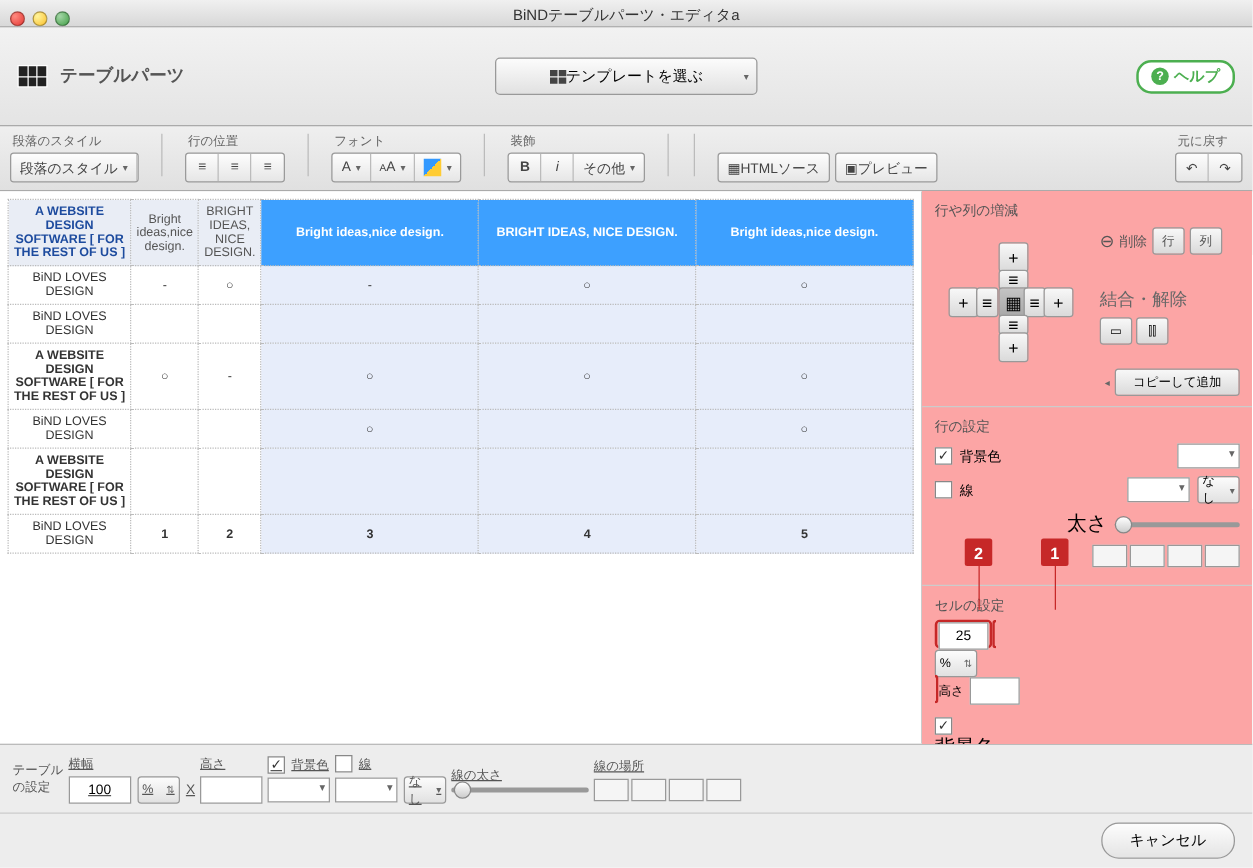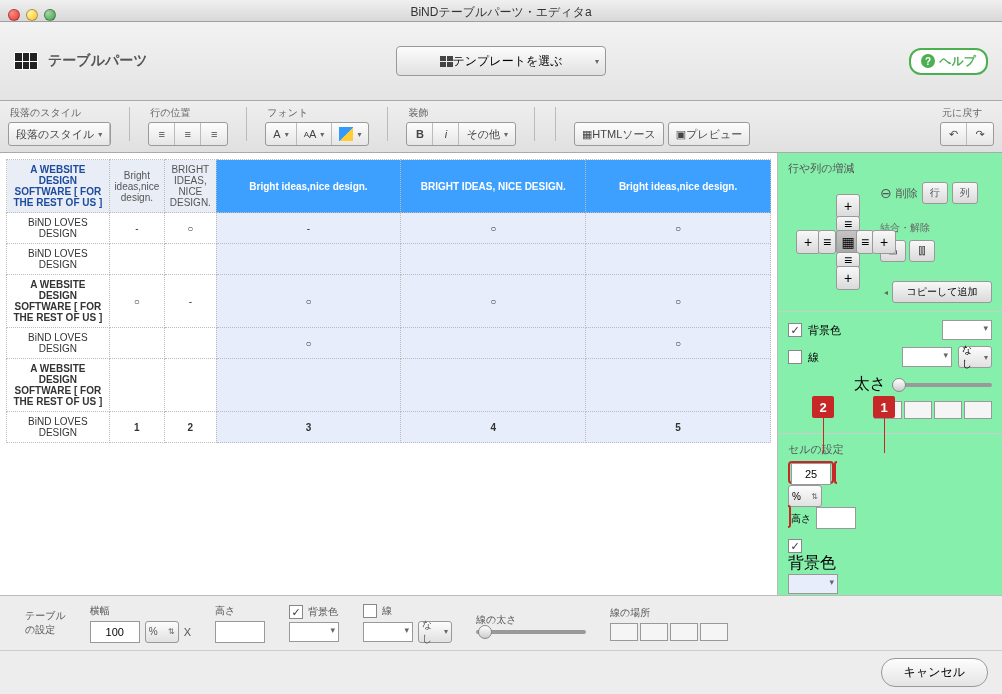--- a/index.html
+++ b/index.html
@@ -47,21 +47,21 @@
 .headA { text-align: left; width: 100px; }
 .selhdr { background: #3da0ff !important; color: #fff !important; }
 .selcell { background: #e7edfa; }
 .rowlbl { text-align: left; color: #1d4b9e; font-weight: bold; width: 100px; }
 .rowlbl2 { text-align: left; color: #444; width: 100px; }
 .hlA { color: #6ea2e6; }
 .hlB { color: #6ea2e6; }
 .hlC { color: #6ea2e6; }
 .num-g { color: #27ae60; font-weight: bold; }
 
-.sidepanel { width: 225px; border-left: 1px solid #bbb; background: #86efac; display: flex; flex-direction: column; overflow-y: auto; }
+.sidepanel { width: 265px; border-left: 1px solid #bbb; background: #fca5a5; display: flex; flex-direction: column; overflow-y: auto; }
 .panel-sec { border-bottom: 1px solid #ccc; padding: 8px 10px; }
 .panel-sec .plbl { font-size: 11px; color: #555; margin-bottom: 6px; }
 
 .cross { position: relative; width: 120px; height: 120px; margin: 0 auto; }
 .cross .cbtn { position: absolute; width: 24px; height: 24px; background: linear-gradient(#f8f8f8,#dadada); border: 1px solid #999; border-radius: 3px; display: flex; align-items: center; justify-content: center; font-size: 14px; cursor: pointer; }
 .cross .center { left: 48px; top: 48px; background: linear-gradient(#c4c4c4,#a8a8a8); }
 .cross .top { left: 48px; top: 12px; }
 .cross .topm { left: 48px; top: 34px; height: 16px; }
 .cross .bot { left: 48px; top: 84px; }
 .cross .botm { left: 48px; top: 70px; height: 16px; }
@@ -81,22 +81,22 @@
 .color-pick::after { content: "▾"; position: absolute; right: 3px; top: 2px; font-size: 9px; color: #666; }
 .mini-input { width: 40px; height: 22px; border: 1px solid #999; text-align: center; font-size: 11px; }
 .slider { width: 100px; height: 4px; background: #999; border-radius: 2px; position: relative; }
 .slider .thumb { position: absolute; left: 0; top: -5px; width: 14px; height: 14px; border-radius: 50%; background: linear-gradient(#fff,#ccc); border: 1px solid #888; }
 .seg4 { display: flex; gap: 2px; }
 .seg-b { width: 28px; height: 18px; border: 1px solid #999; background: #f5f5f5; position: relative; }
 
 .callout { position: absolute; width: 22px; height: 22px; background: #c62828; color: #fff; font-size: 13px; font-weight: bold; display: flex; align-items: center; justify-content: center; border-radius: 2px; }
 .callline { position: absolute; width: 1px; background: #c62828; }
 
-.bottombar { height: 55px; background: #ededed; border-top: 1px solid #bbb; display: flex; align-items: center; padding: 0 25px; gap: 24px; font-size: 11px; color: #555; }
-.bb-group { display: flex; flex-direction: column; gap: 3px; }
+.bottombar { height: 55px; background: #ededed; border-top: 1px solid #bbb; display: flex; align-items: center; padding: 0 10px; gap: 4px; font-size: 11px; color: #555; }
+.bb-group { display: flex; flex-direction: column; gap: 3px; text-decoration: underline; }
 .bb-row { display: flex; align-items: center; gap: 5px; }
 .bb-input { width: 50px; height: 22px; border: 1px solid #999; text-align: center; font-size: 11px; }
 .unit-sel { width: 34px; height: 22px; border: 1px solid #999; background: linear-gradient(#fcfcfc,#e1e1e1); display: flex; align-items: center; justify-content: space-between; padding: 0 3px; font-size: 10px; border-radius: 3px; }
 .bslider { width: 110px; height: 4px; background: #999; border-radius: 2px; position: relative; }
 .bslider .thumb { position: absolute; left: 2px; top: -5px; width: 14px; height: 14px; border-radius: 50%; background: linear-gradient(#fff,#ccc); border: 1px solid #888; }
 
 .footer { height: 44px; background: #ededed; border-top: 1px solid #ccc; display: flex; align-items: center; justify-content: flex-end; padding: 0 14px; gap: 10px; }
 .fbtn { padding: 5px 22px; border: 1px solid #999; border-radius: 14px; background: linear-gradient(#fdfdfd,#e4e4e4); font-size: 12px; cursor: pointer; }
 .fbtn.primary { border: 2px solid #27ae60; color: #27ae60; font-weight: bold; background: linear-gradient(#ffffff,#f1fdf4); padding: 5px 38px; }
 
@@ -292,34 +292,35 @@
             <div class="cbtn botm">≡</div>
             <div class="cbtn bot">+</div>
           </div>
           <div class="side-ctrl-col">
             <div class="del-area">
               <span style="font-size:14px">⊖</span>
               <span>削除</span>
               <div class="sbtn">行</div>
               <div class="sbtn">列</div>
             </div>
-            <div style="font-size:10px;color:#666;margin-top:12px">結合・解除</div>
+            <div style="font-size:14px;color:#666;margin-top:22px">結合・解除</div>
             <div style="display:flex;gap:3px">
               <div class="sbtn">▭</div>
               <div class="sbtn">⫿⫿</div>
             </div>
             <div style="display:flex;align-items:center;gap:4px;margin-top:14px">
               <span class="chev-s">◂</span>
               <div class="copyadd">コピーして追加</div>
             </div>
           </div>
         </div>
       </div>
 
       <div class="panel-sec row-settings">
+        <div class="plbl">行の設定</div>
         <div class="srow">
           <div class="checkbox checked"></div>
           <span>背景色</span>
           <div style="flex:1"></div>
           <div class="color-pick"></div>
         </div>
         <div class="srow">
           <div class="checkbox"></div>
           <span>線</span>
           <div style="flex:1"></div>

